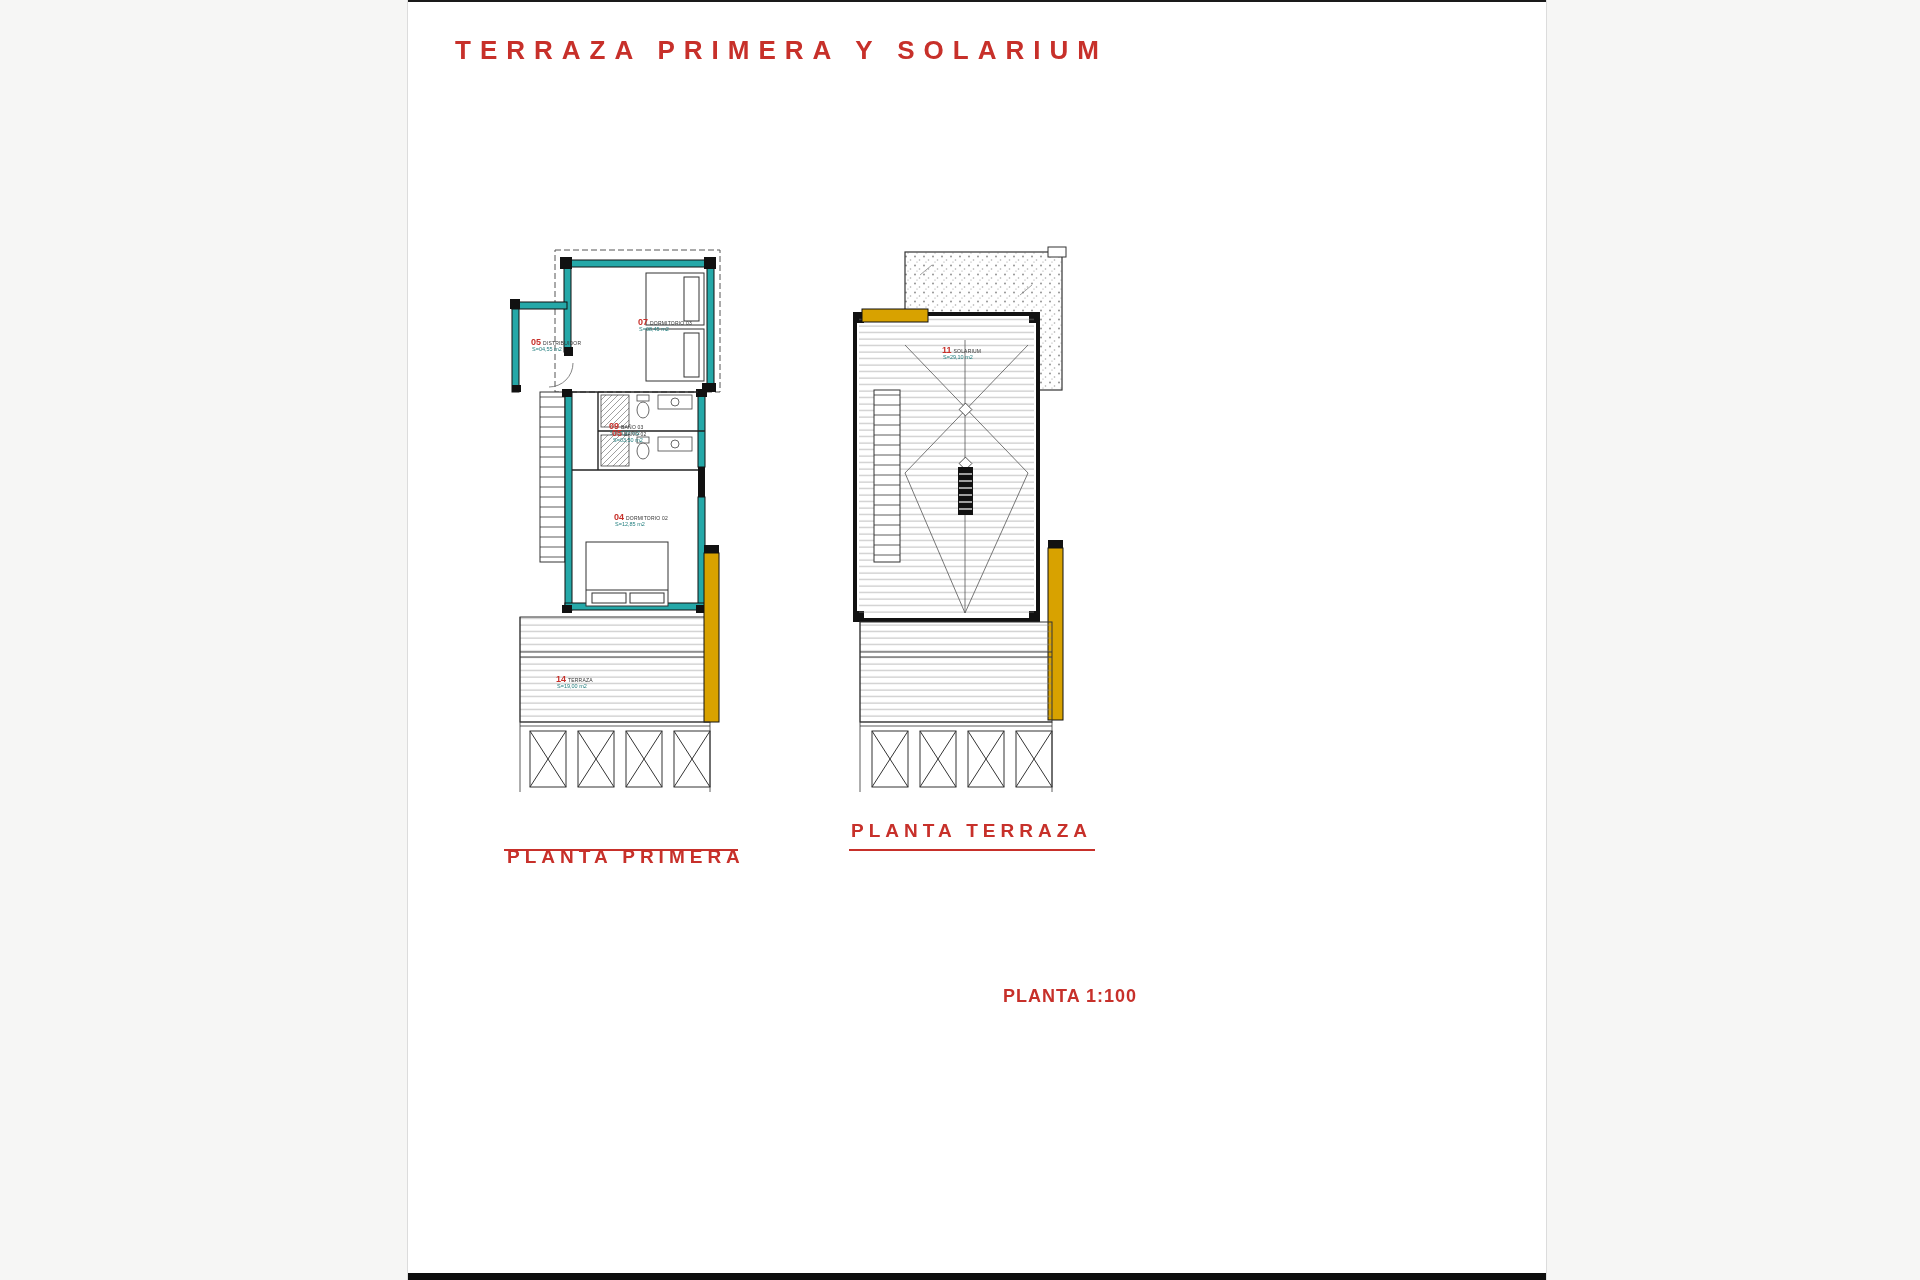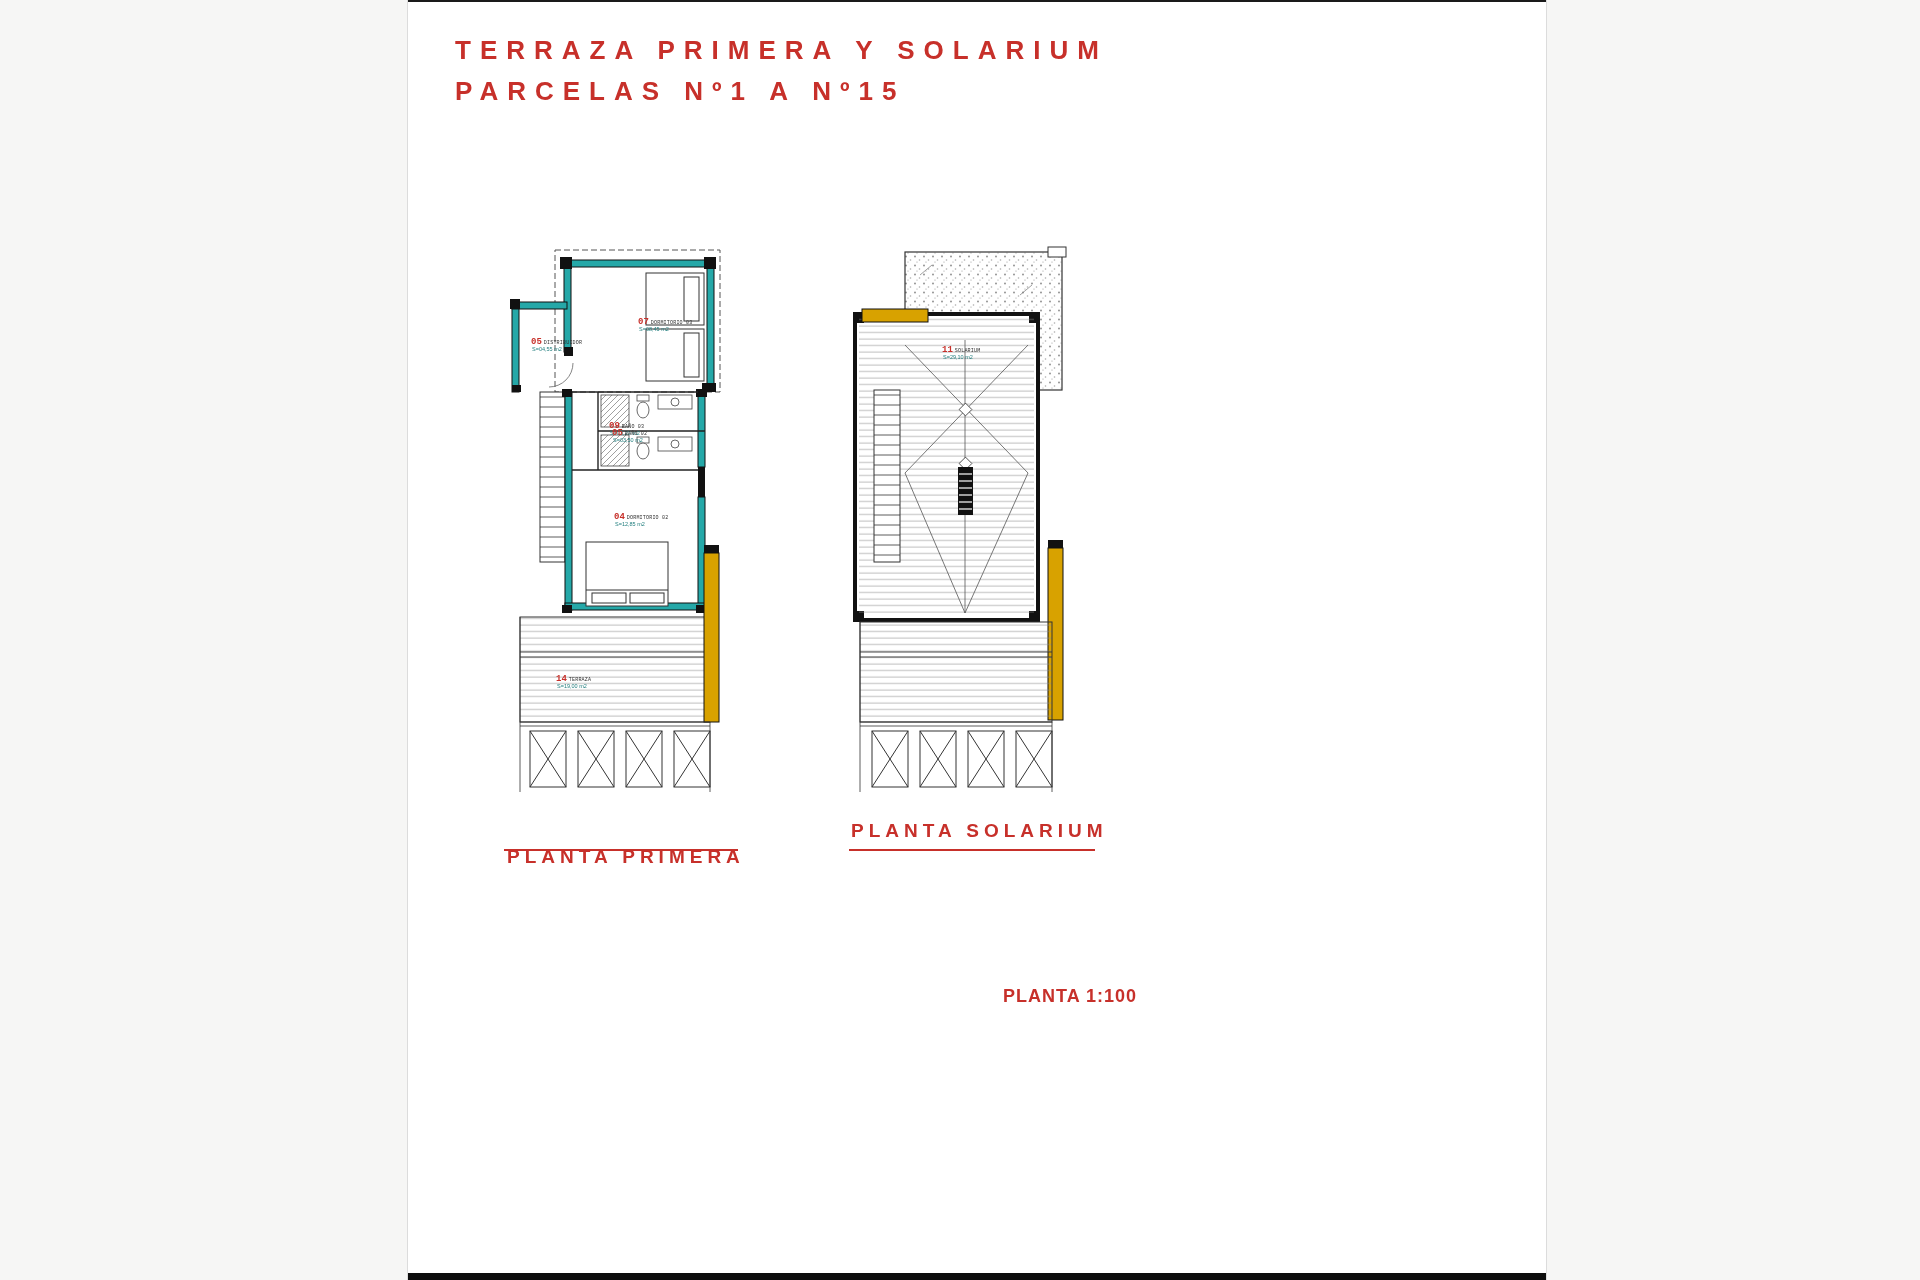--- a/index.html
+++ b/index.html
@@ -24,33 +24,32 @@
   .plan-caption{
     position:absolute;color:#c7302a;font-weight:bold;
     font-size:19px;letter-spacing:5px;white-space:nowrap;
   }
   .caption-underline{position:absolute;height:2px;background:#c7302a;}
   .scale-label{
     position:absolute;left:595px;top:984px;
     color:#c7302a;font-weight:bold;font-size:18px;letter-spacing:1px;white-space:nowrap;
   }
   .room-label{position:absolute;white-space:nowrap;line-height:1.05;}
-  .rl-row{display:flex;align-items:flex-end;gap:2px;font-family:Liberation Mono, monospace;}
+  .rl-row{display:flex;align-items:flex-end;gap:2px;}
   .rl-num{color:#c7302a;font-weight:bold;font-size:9px;}
   .rl-name{color:#333;font-size:5px;padding-bottom:1px;letter-spacing:.2px;}
   .rl-area{color:#1f7d7d;font-size:5.5px;padding-left:1px;}
 </style>
 </head>
 <body>
 
 <div class="sheet">
 
   <div class="title-block">
     <div>TERRAZA PRIMERA Y SOLARIUM</div>
-    <div>PARCELAS Nº1 A Nº15</div>
   </div>
 
   <svg class="plan-svg" style="left:90px;top:243px" width="250" height="560" viewBox="0 0 250 560">
     <defs>
       <pattern id="hatchL" width="6" height="6" patternUnits="userSpaceOnUse">
         <path d="M0 6 L6 0" stroke="#777" stroke-width="0.7"></path>
       </pattern>
       <pattern id="deckL" width="10" height="6.5" patternUnits="userSpaceOnUse">
         <line x1="0" y1="3" x2="10" y2="3" stroke="#8a8a8a" stroke-width="0.6"></line>
       </pattern>
@@ -352,18 +351,18 @@
     <div class="rl-row">
       <span class="rl-num">11</span>
       <span class="rl-name">SOLARIUM</span>
     </div>
     <div class="rl-area">S=29,10 m2</div>
   </div>
 
   <div class="plan-caption" style="left:99px;top:844px">PLANTA PRIMERA</div>
   <div class="caption-underline" style="left:96px;top:847px;width:234px"></div>
 
-  <div class="plan-caption" style="left:443px;top:818px">PLANTA SOLARIUM</div>
+  <div class="plan-caption" style="left:443px;top:818px">PLANTA TERRAZA</div>
   <div class="caption-underline" style="left:441px;top:847px;width:246px"></div>
 
   <div class="scale-label">PLANTA 1:100</div>
 
 </div>
 
 </body></html>

